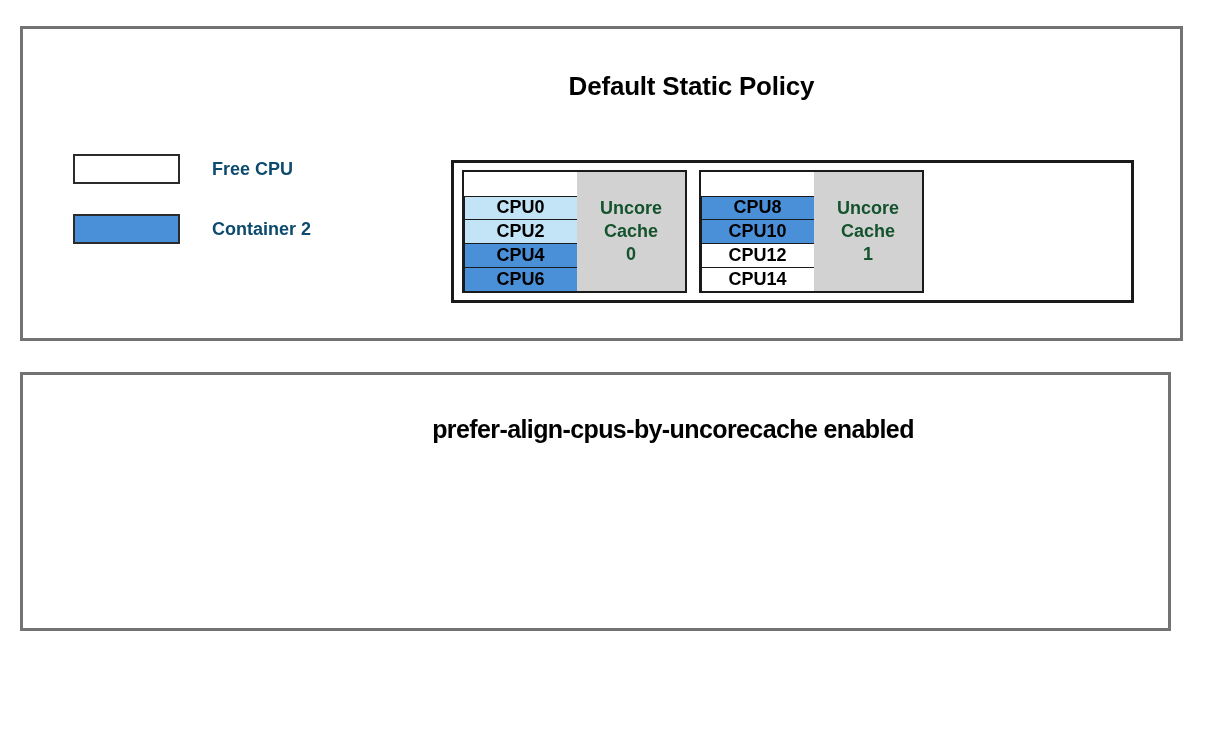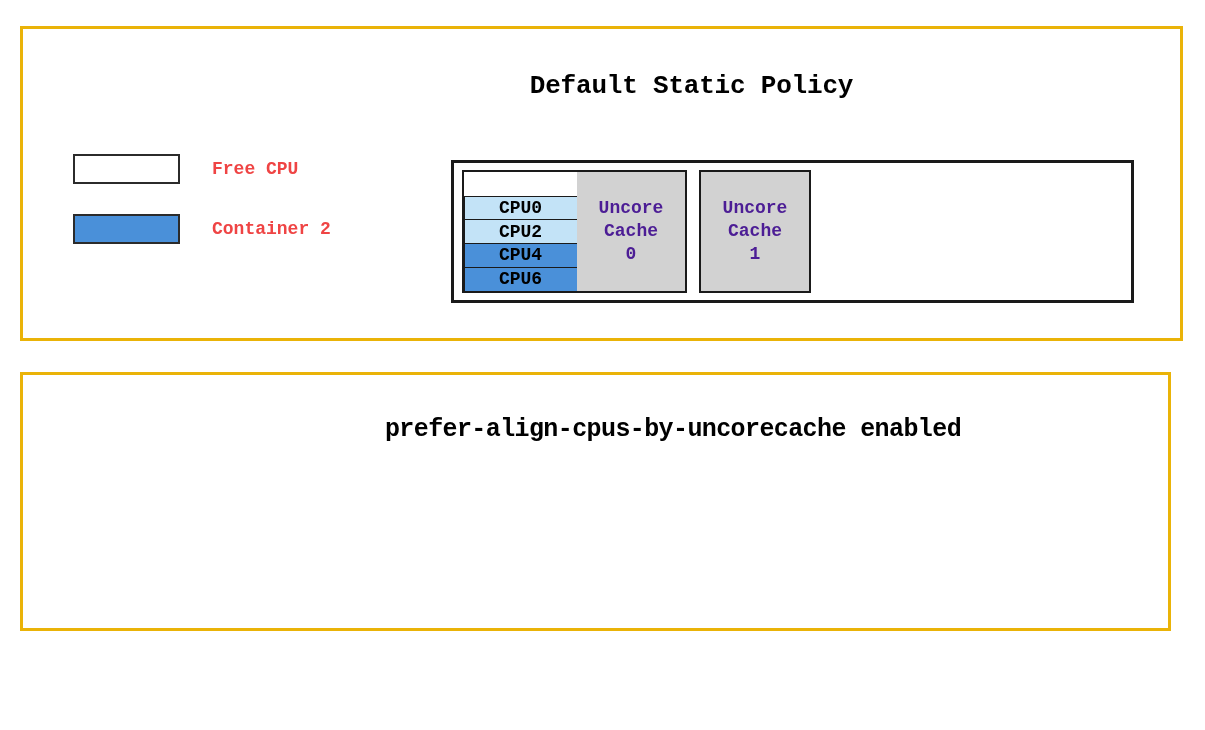--- a/index.html
+++ b/index.html
@@ -19,23 +19,22 @@
     width: 1205px;
     height: 730px;
     overflow: hidden;
     background: #ffffff;
   }
 
   
   .panel {
     position: absolute;
     box-sizing: border-box;
-    border: 3px solid #eab308;
-    background: #ffffff;
-    font-family: Liberation Mono, monospace;
+    border: 3px solid #737373;
+    background: #ffffff;
   }
   #panel-top    { left: 20px;  top: 26px;  width: 1163px; height: 315px; }
   #panel-bottom { left: 20px;  top: 372px; width: 1151px; height: 259px; }
 
   
   .panel-title {
     position: absolute;
     font-weight: bold;
     color: #000000;
     white-space: nowrap;
@@ -73,21 +72,21 @@
     width: 107px;
     height: 30px;
     box-sizing: border-box;
     border: 2px solid #2b2b2b;
     flex: none;
   }
   .legend-label {
     margin-left: 32px;
     font-size: 18px;
     font-weight: bold;
-    color: #ef4444;
+    color: #0c4a6e;
     white-space: nowrap;
   }
 
   
   .socket {
     position: absolute;
     box-sizing: border-box;
     border: 3px solid #1a1a1a;
     background: #ffffff;
     display: flex;
@@ -119,21 +118,21 @@
     background: #d2d2d2;
     display: flex;
     flex-direction: column;
     align-items: center;
     justify-content: center;
     line-height: 1.26;
   }
   .cache-line {
     font-size: 18px;
     font-weight: bold;
-    color: #4c1d95;
+    color: #14532d;
     text-align: center;
   }
 
   .cpu-cell {
     flex: 1 1 0;
     box-sizing: border-box;
     border: 1px solid #1a1a1a;
     margin: -0.5px;
     display: flex;
     align-items: center;
@@ -176,20 +175,26 @@
             <div class="cpu-cell fill-c2">CPU4</div>
             <div class="cpu-cell fill-c2">CPU6</div>
           </div>
           <div class="cache-col">
             <div class="cache-line">Uncore</div>
             <div class="cache-line">Cache</div>
             <div class="cache-line">0</div>
           </div>
         </div>
         <div class="uc-group">
+          <div class="cpu-col">
+            <div class="cpu-cell fill-c2">CPU8</div>
+            <div class="cpu-cell fill-c2">CPU10</div>
+            <div class="cpu-cell fill-free">CPU12</div>
+            <div class="cpu-cell fill-free">CPU14</div>
+          </div>
           <div class="cache-col">
             <div class="cache-line">Uncore</div>
             <div class="cache-line">Cache</div>
             <div class="cache-line">1</div>
           </div>
         </div>
       </div>
   </div>
 
   <div class="panel" id="panel-bottom">

